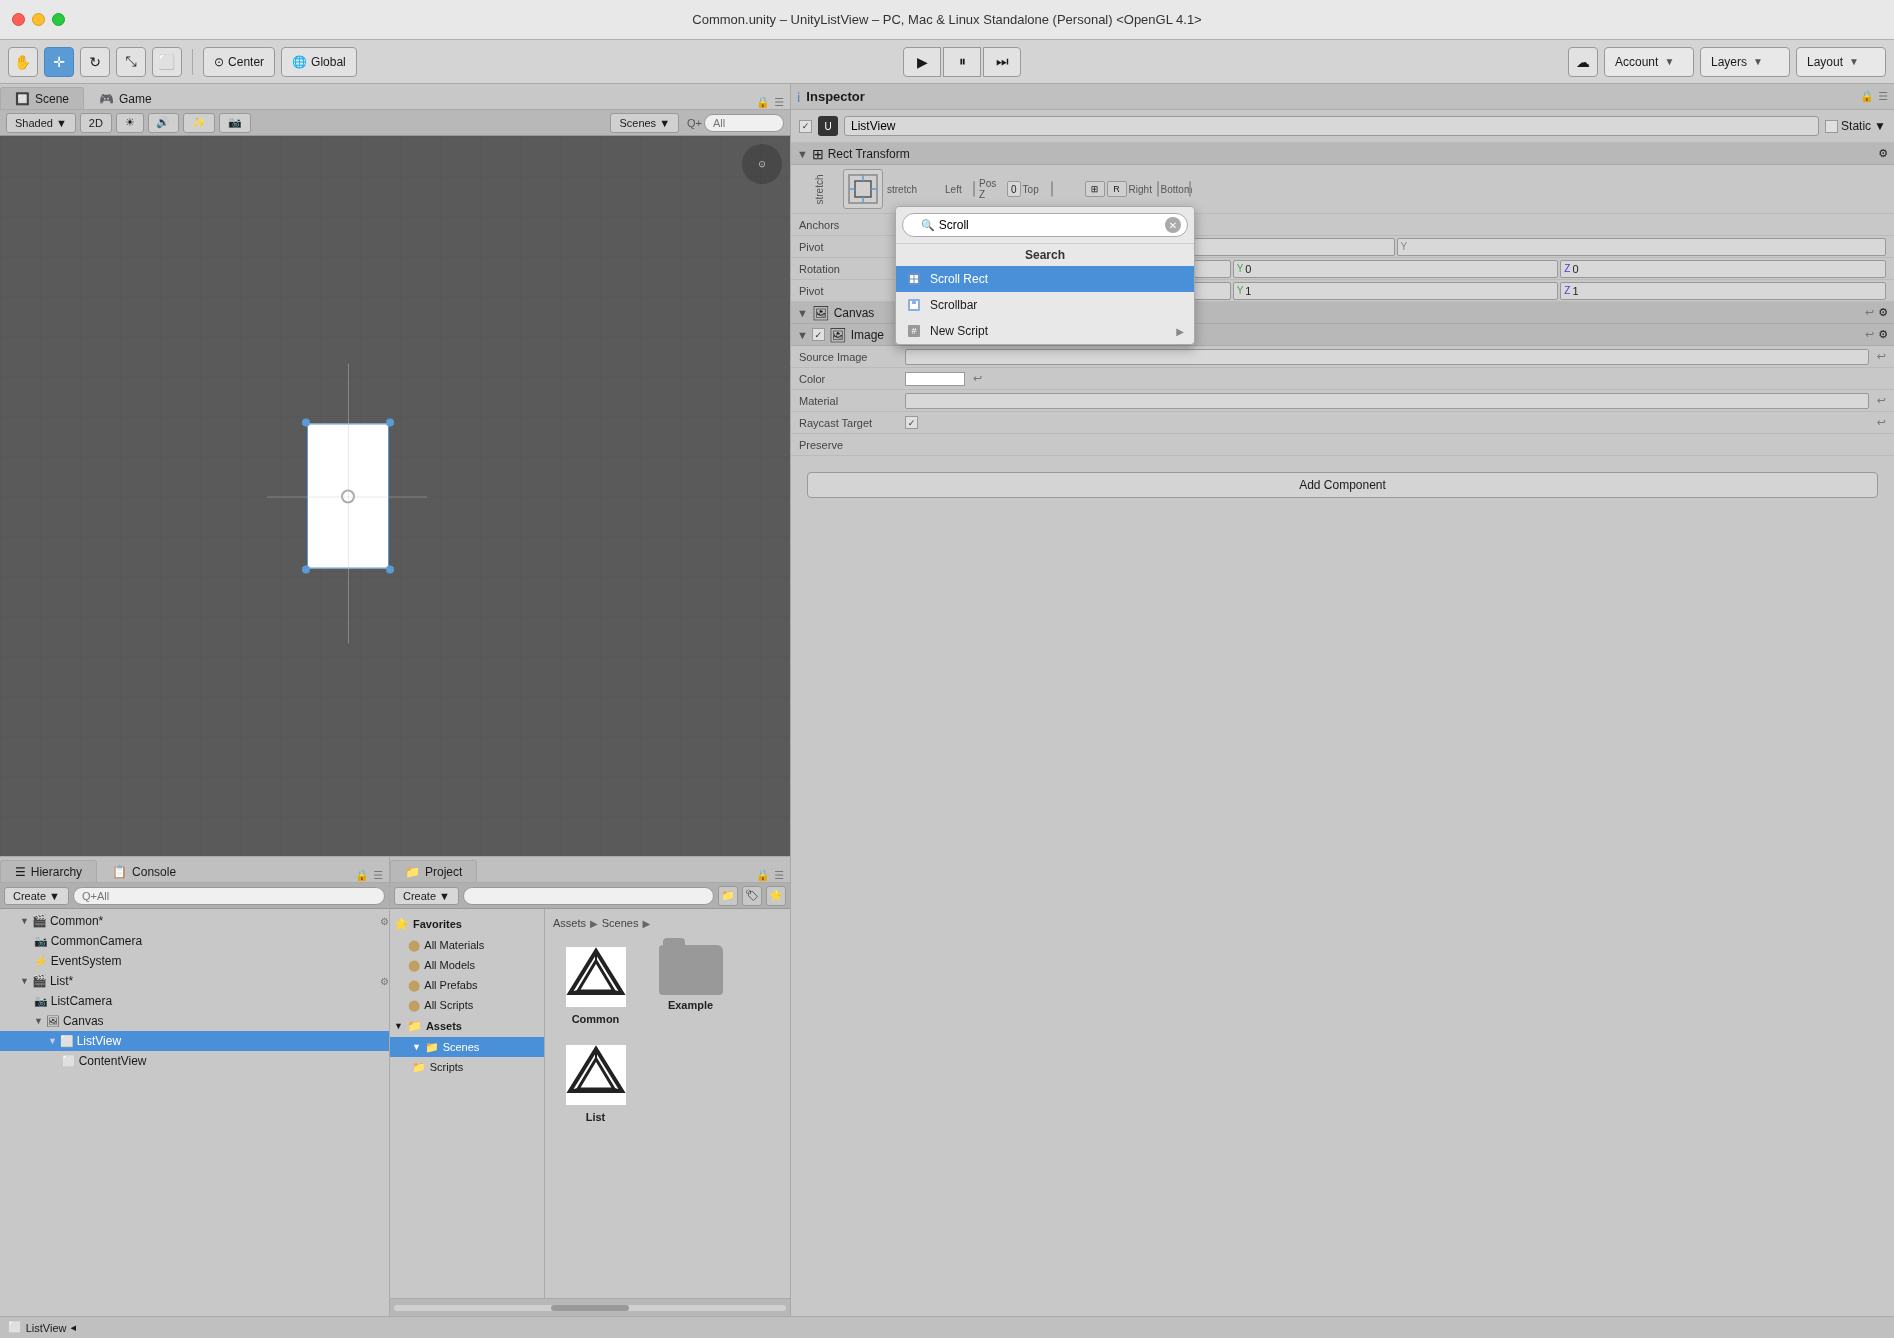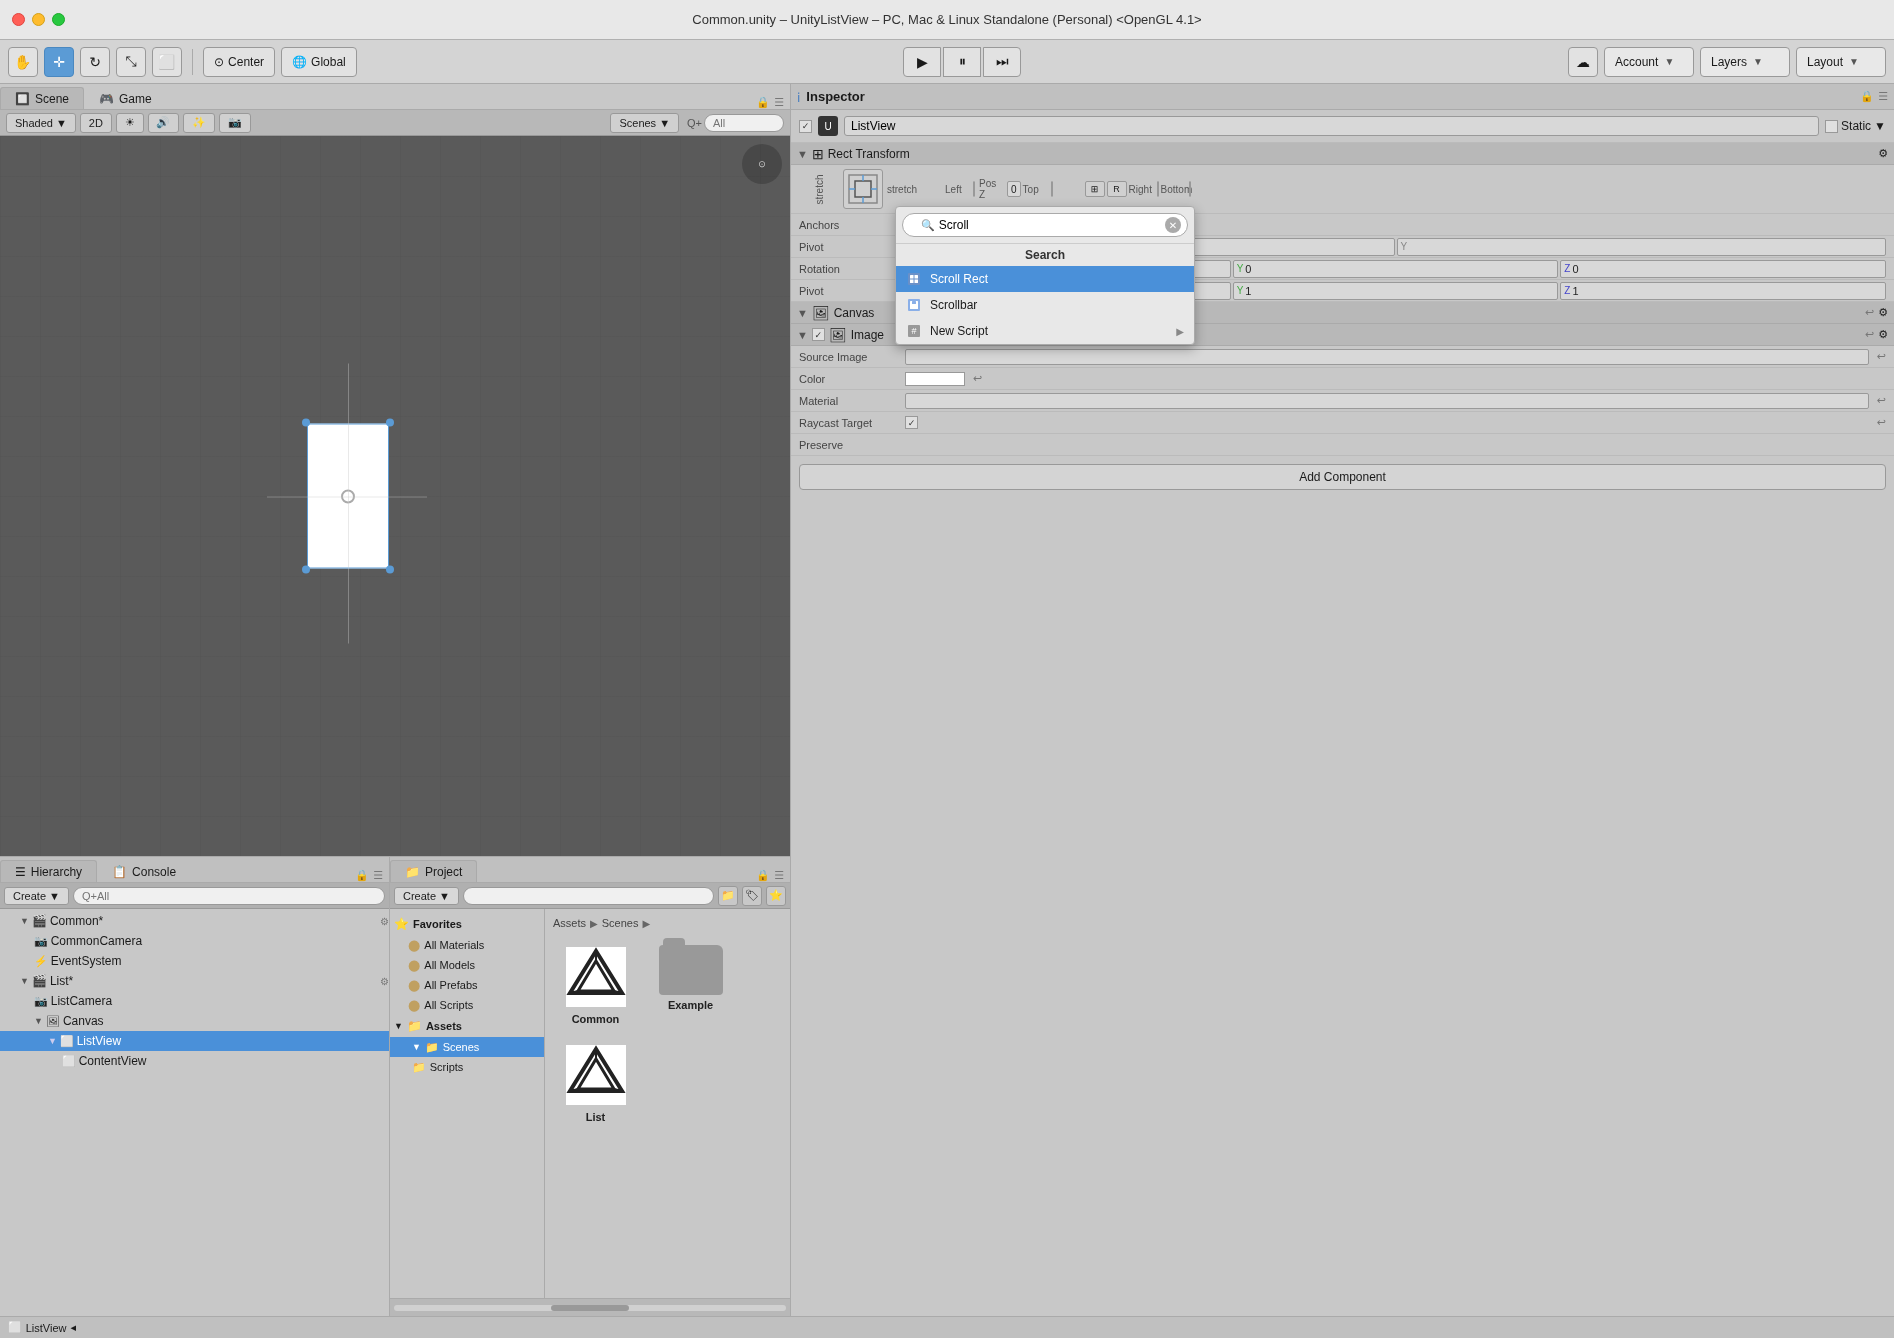--- a/index.html
+++ b/index.html
@@ -432,21 +432,21 @@
       align-items: center;
       padding: 0 6px;
       gap: 4px;
       cursor: pointer;
     }
     .component-title { font-size: 12px; font-weight: 500; }
     .xyz-label { color: #888; font-size: 10px; }
 
     
     .add-component-section {
-      margin: 8px;
+      margin: 16px;
     }
     .add-component-btn {
       width: 100%;
       height: 26px;
       background: #d4d4d4;
       border: 1px solid #999;
       border-radius: 4px;
       display: flex;
       align-items: center;
       justify-content: center;

